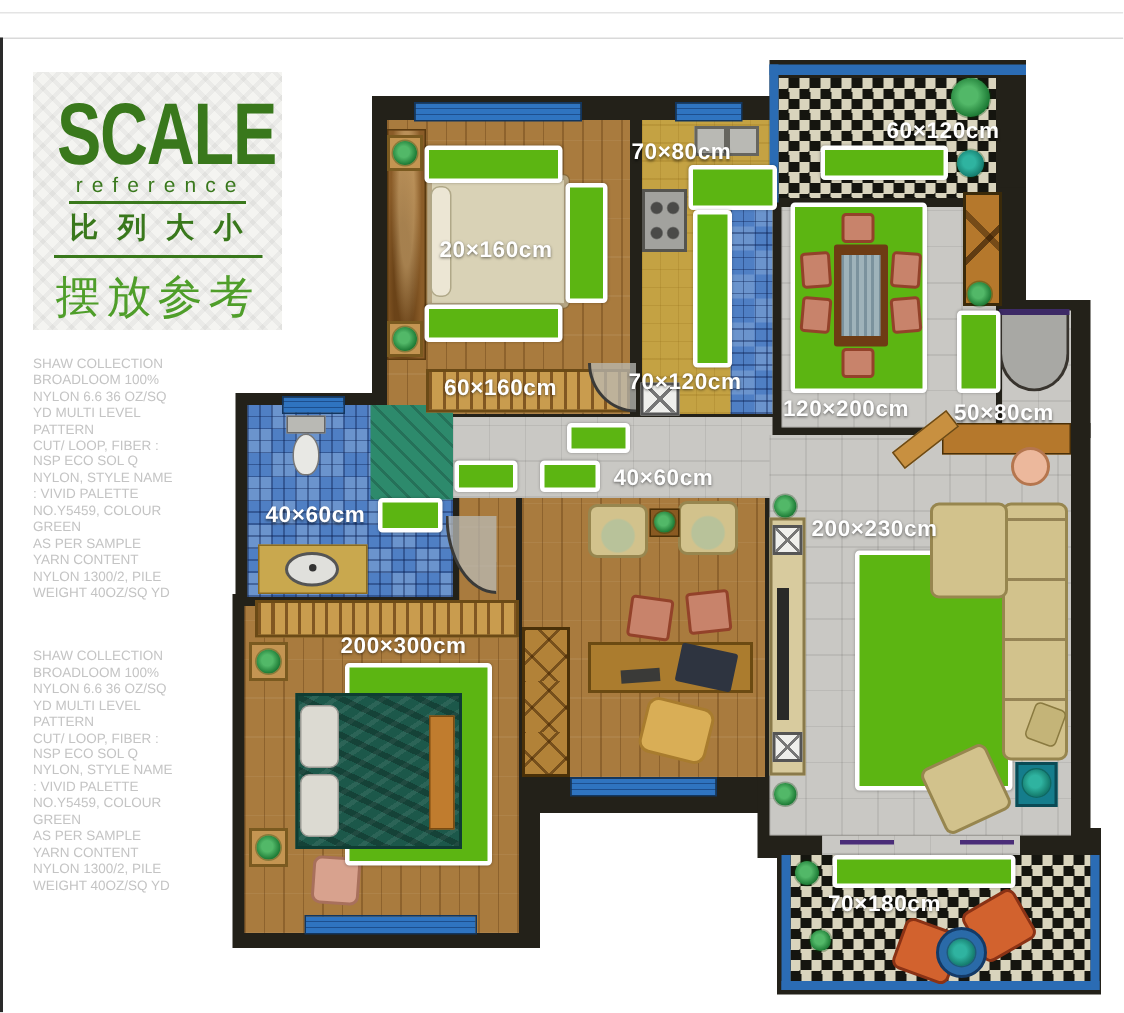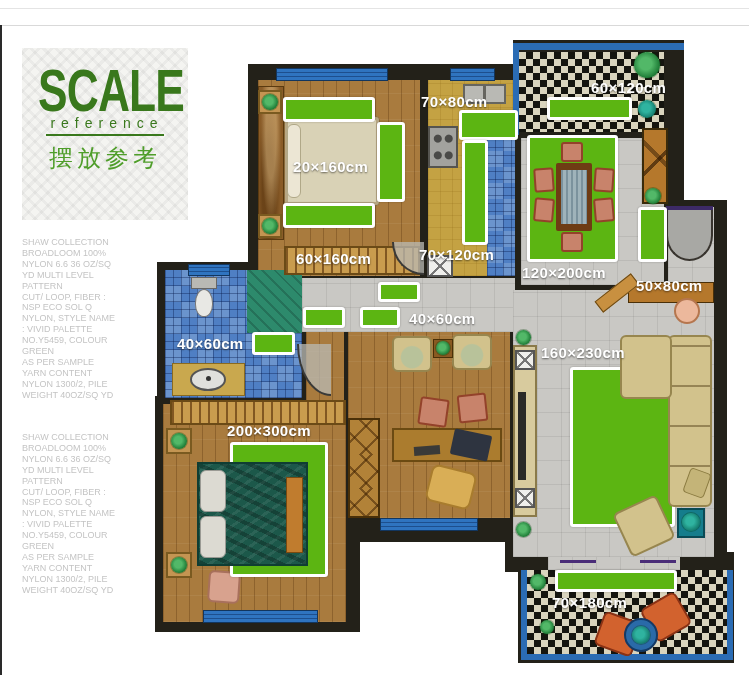--- a/index.html
+++ b/index.html
@@ -15,21 +15,21 @@
     background-color:#f4f4f1;
     background-image:repeating-linear-gradient(45deg,rgba(0,0,0,.04) 0 3px,transparent 3px 9px),
                      repeating-linear-gradient(-45deg,rgba(0,0,0,.04) 0 3px,transparent 3px 9px);
     padding-top:18px;}
   .t-scale{font-size:54px;line-height:48px;font-weight:700;color:#39781c;
     display:inline-block;transform:scale(.82,1.08);letter-spacing:-1px;}
   .t-ref{display:inline-block;font-size:14px;color:#39781c;letter-spacing:6px;
     border-bottom:2px solid #39781c;padding:0 0 3px 4px;margin-top:1px;white-space:nowrap;}
   .t-cn1{display:inline-block;font-size:19px;font-weight:700;color:#39781c;letter-spacing:13px;
     border-bottom:2px solid #39781c;padding:3px 0 5px 11px;white-space:nowrap;}
-  .t-cn2{display:block;font-size:24px;color:#4f9e2a;letter-spacing:4px;margin-top:6px;white-space:nowrap;}
+  .t-cn2{display:block;font-size:30px;color:#4f9e2a;letter-spacing:4px;margin-top:6px;white-space:nowrap;}
   
   .spec{left:22px;width:142px;font-size:9px;line-height:10.9px;color:#c4c4c4;
     white-space:pre-line;text-align:left;}
   
   .wall{background:#232119;}
   .wood{background-color:#a97b3e;
     background-image:repeating-linear-gradient(90deg,rgba(70,35,0,.28) 0 1px,transparent 1px 13px),
                      repeating-linear-gradient(0deg,rgba(255,255,255,.06) 0 1px,transparent 1px 26px);}
   .tan{background-color:#c4a243;
     background-image:repeating-linear-gradient(0deg,rgba(120,80,0,.15) 0 1px,transparent 1px 12px),
@@ -77,20 +77,21 @@
 
 <div id="canvas">
 
   <div class="abs topline1"></div>
   <div class="abs topline2"></div>
   <div class="abs leftline"></div>
 
   <div class="abs titleblock">
     <span class="t-scale">SCALE</span><br>
     <span class="t-ref">reference</span><br>
+    <span class="t-cn1">比列大小</span>
     <span class="t-cn2">摆放参考</span>
   </div>
 
   <div class="abs spec" style="top:237px;height:166px;">SHAW COLLECTION
 BROADLOOM 100%
 NYLON 6.6 36 OZ/SQ
 YD MULTI LEVEL
 PATTERN
 CUT/ LOOP, FIBER :
 NSP ECO SOL Q
@@ -271,20 +272,20 @@
   <div class="abs gm" style="left:570px;top:367px;width:105px;height:160px;"></div>
   <div class="abs gm" style="left:230px;top:442px;width:98px;height:135px;"></div>
   <div class="abs gm" style="left:555px;top:570px;width:122px;height:22px;"></div>
 
   <div class="abs glabel" style="left:293px;top:158px;">20×160cm</div>
   <div class="abs glabel" style="left:296px;top:250px;">60×160cm</div>
   <div class="abs glabel" style="left:421px;top:93px;">70×80cm</div>
   <div class="abs glabel" style="left:419px;top:246px;">70×120cm</div>
   <div class="abs glabel" style="left:544px;top:79px;margin-left:47px;">60×120cm</div>
   <div class="abs glabel" style="left:522px;top:264px;">120×200cm</div>
-  <div class="abs glabel" style="left:636px;top:277px;">50×80cm</div>
+  <div class="abs glabel" style="left:636px;top:267px;">50×80cm</div>
   <div class="abs glabel" style="left:409px;top:310px;">40×60cm</div>
   <div class="abs glabel" style="left:177px;top:335px;">40×60cm</div>
-  <div class="abs glabel" style="left:541px;top:344px;">160×230cm</div>
+  <div class="abs glabel" style="left:541px;top:344px;">200×230cm</div>
   <div class="abs glabel" style="left:227px;top:422px;">200×300cm</div>
   <div class="abs glabel" style="left:552px;top:594px;">70×180cm</div>
 
 </div>
 
 </body></html>

